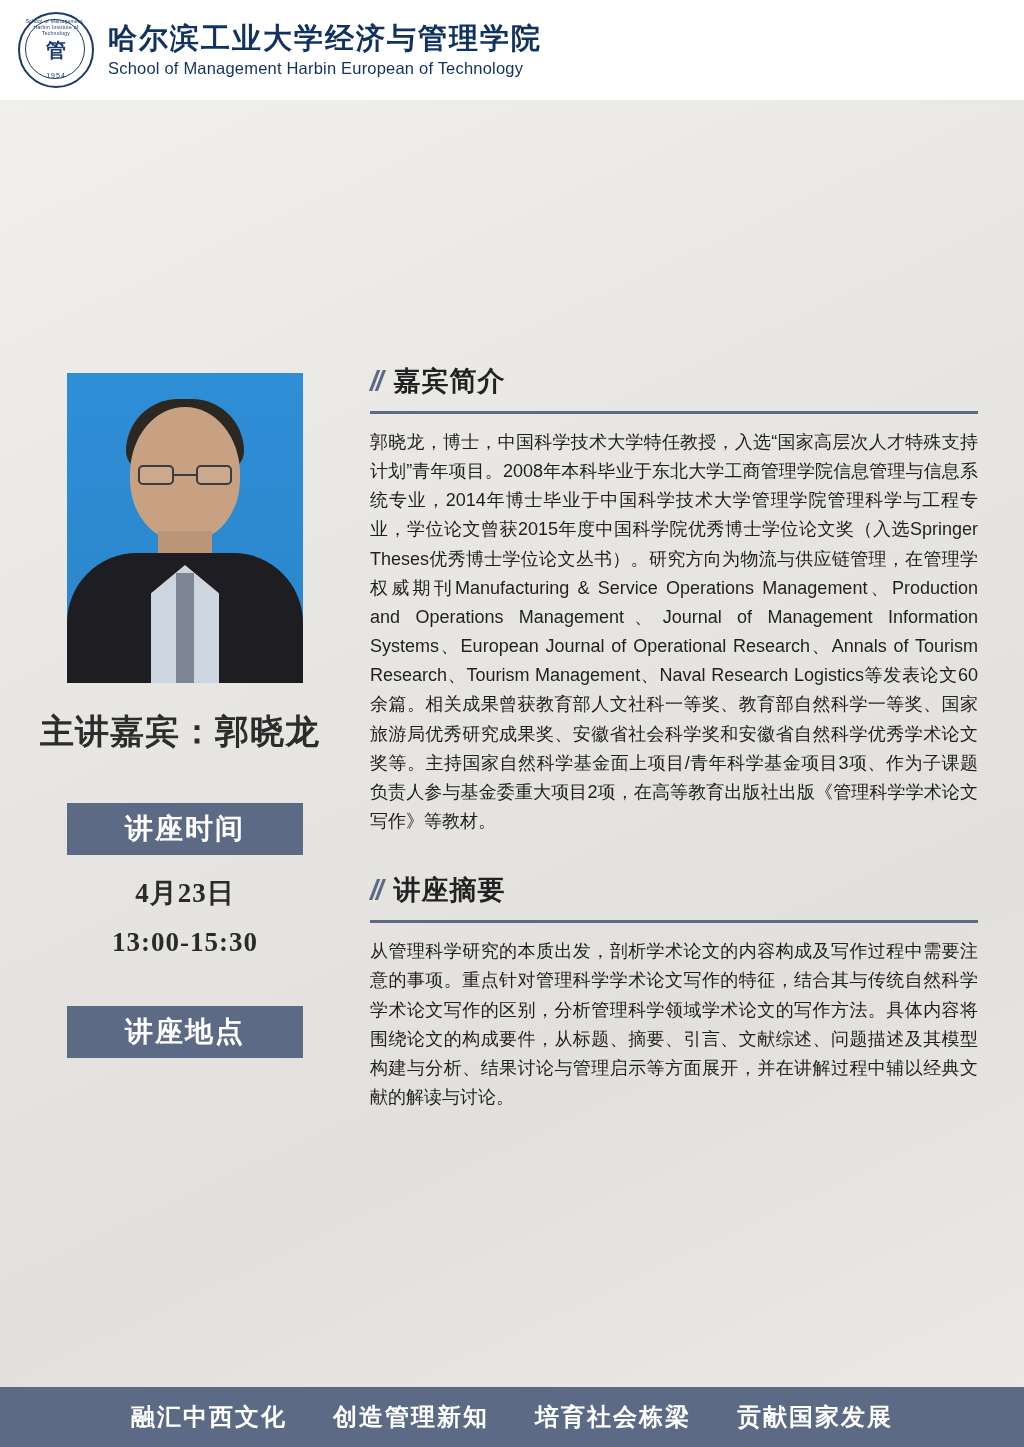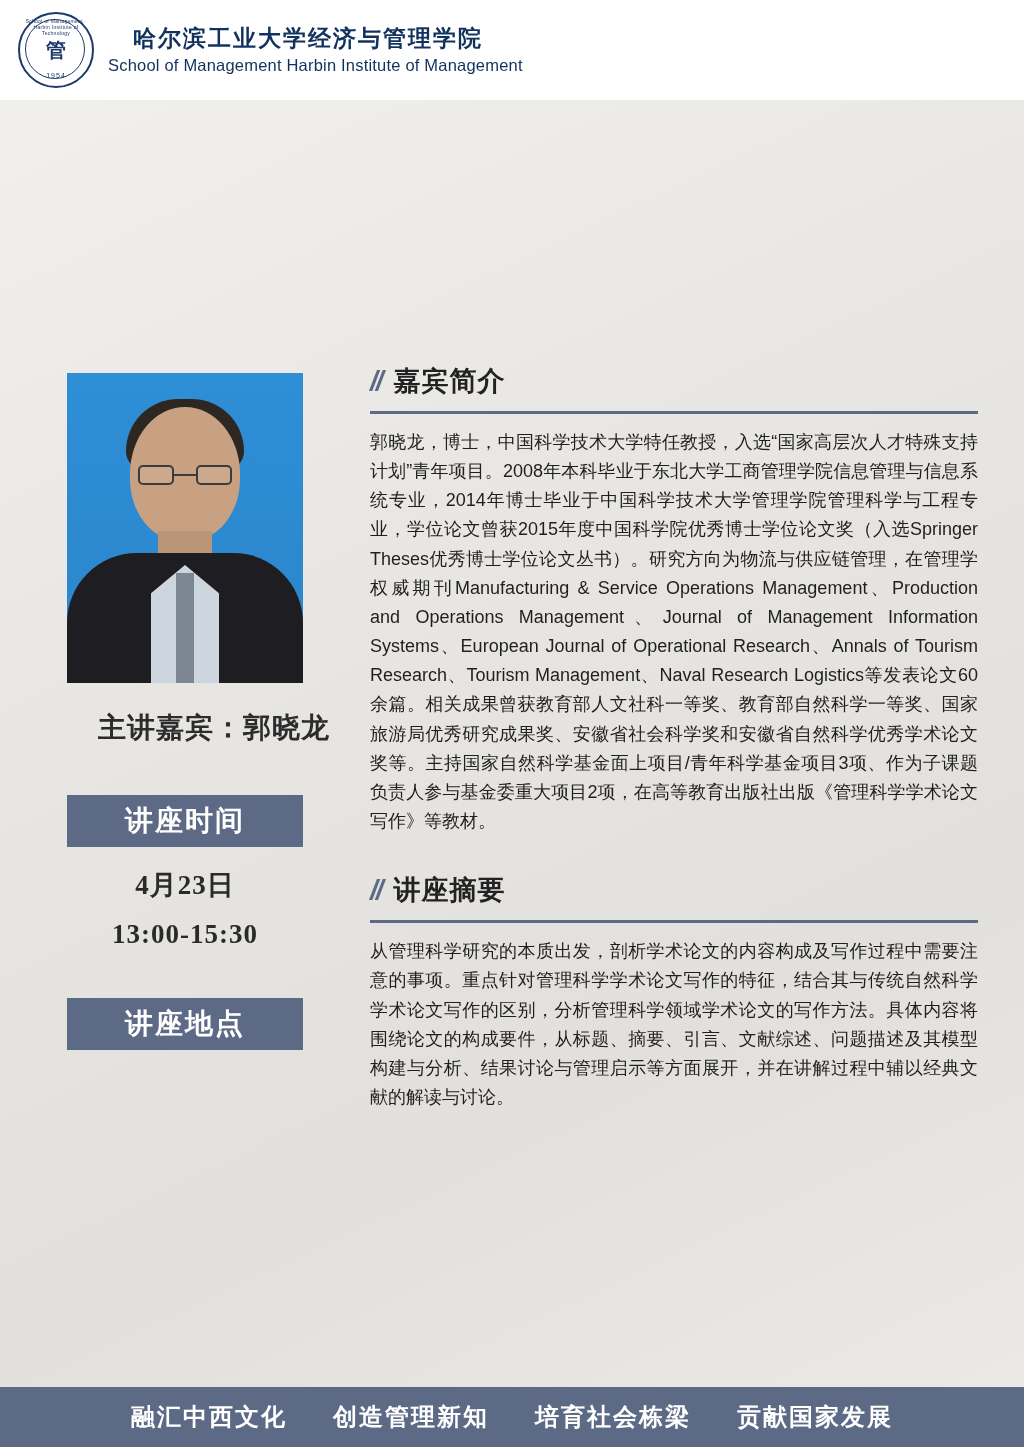--- a/index.html
+++ b/index.html
@@ -74,26 +74,25 @@
     text-align: center;
     font-size: 5px;
     color: #1b3a6b;
     letter-spacing: 0.3px;
   }
   .logo-text {
     margin-left: 14px;
   }
   .logo-cn {
     font-family: Liberation Sans, sans-serif;
-    font-size: 23px;
+    font-size: 29px;
     font-weight: bold;
     color: #11325e;
     letter-spacing: 2px;
     line-height: 1.15;
-    margin-left: 25px;
   }
   .logo-en {
     font-size: 16.5px;
     color: #11325e;
     letter-spacing: 0.2px;
     margin-top: 4px;
   }
 
   
   .title-band {
@@ -214,22 +213,22 @@
     position: absolute;
     left: 50%;
     bottom: 0;
     margin-left: -9px;
     width: 18px;
     height: 110px;
     background: #7d8794;
   }
   .speaker-name {
     margin-top: 26px;
-    text-align: right;
-    font-size: 28px;
+    text-align: left;
+    font-size: 34px;
     font-weight: bold;
     color: #2c2c2c;
     font-family: "Liberation Serif", serif;
     letter-spacing: 1px;
   }
 
   .info-block {
     margin-top: 48px;
     text-align: center;
   }
@@ -329,21 +328,21 @@
 
   <div class="logo-bar">
     <div class="crest">
       <div class="ring"></div>
       <div class="toptext">School of Management · Harbin Institute of Technology</div>
       <div class="mark">管</div>
       <div class="year">1954</div>
     </div>
     <div class="logo-text">
       <div class="logo-cn">哈尔滨工业大学经济与管理学院</div>
-      <div class="logo-en">School of Management Harbin Institute of Management</div>
+      <div class="logo-en">School of Management Harbin European of Technology</div>
     </div>
   </div>
 
 
   <div class="body-area">
 
     <div class="left-col">
       <div class="portrait">
         <div class="hair"></div>
         <div class="head"></div>

